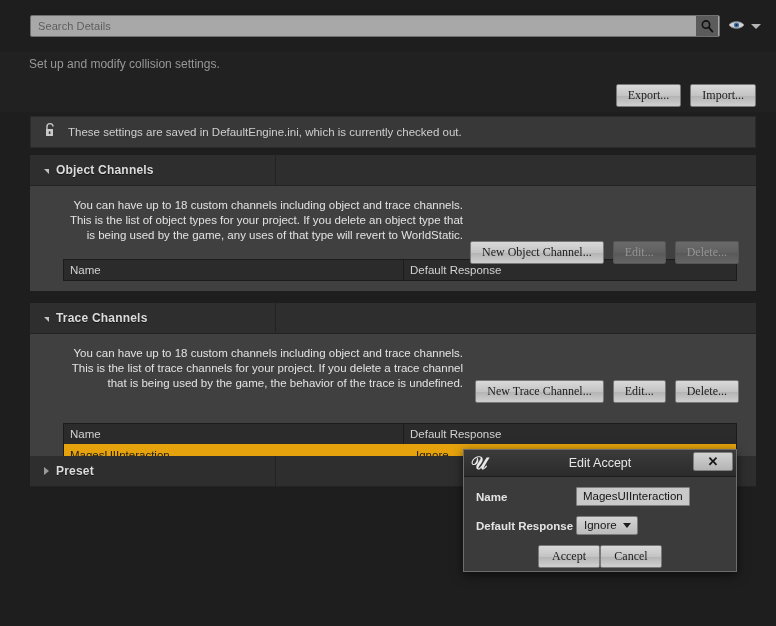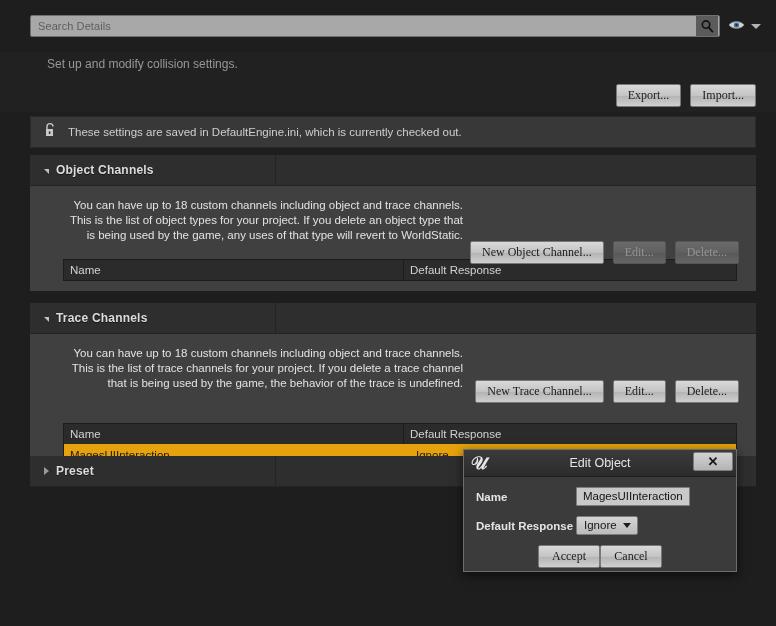--- a/index.html
+++ b/index.html
@@ -90,21 +90,21 @@
     position: relative;
     top: -5px;
   }
   .page-title {
     font-size: 23px;
     color: #e3e3e3;
     font-weight: 400;
     letter-spacing: .2px;
   }
   .page-sub {
-    padding-left: 47px;
+    padding-left: 29px;
     font-size: 12px;
     color: #989898;
     margin-top: 5px;
   }
   .head-buttons {
     position: absolute;
     right: 20px;
     top: 32px;
     display: flex;
     gap: 9px;
@@ -447,21 +447,21 @@
   <div class="section-header">
     <span class="tri-right"></span>
     <span class="section-title">Preset</span>
     <span class="section-divider"></span>
   </div>
 </div>
 
 <div class="modal">
   <div class="modal-titlebar">
     <span class="ue-logo">𝒰</span>
-    <span class="modal-title">Edit Object</span>
+    <span class="modal-title">Edit Accept</span>
     <span class="modal-close">✕</span>
   </div>
   <div class="modal-body">
     <div class="field-row">
       <span class="field-label">Name</span>
       <span class="text-input">MagesUIInteraction</span>
     </div>
     <div class="field-row">
       <span class="field-label">Default Response</span>
       <span class="combo">

